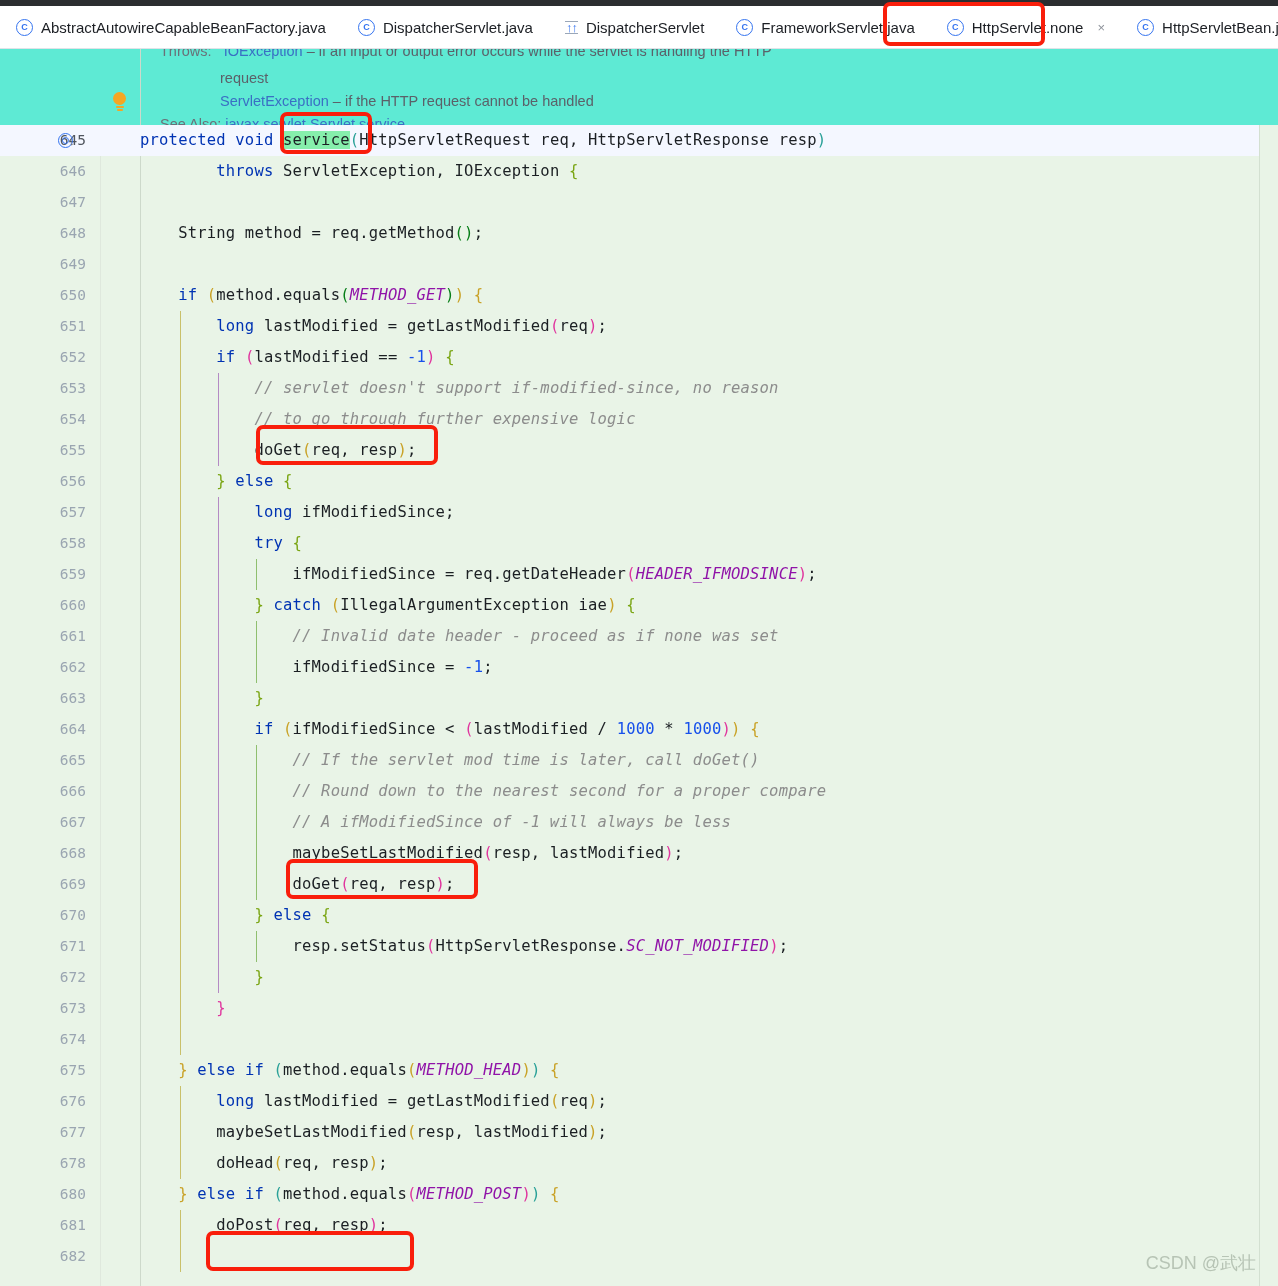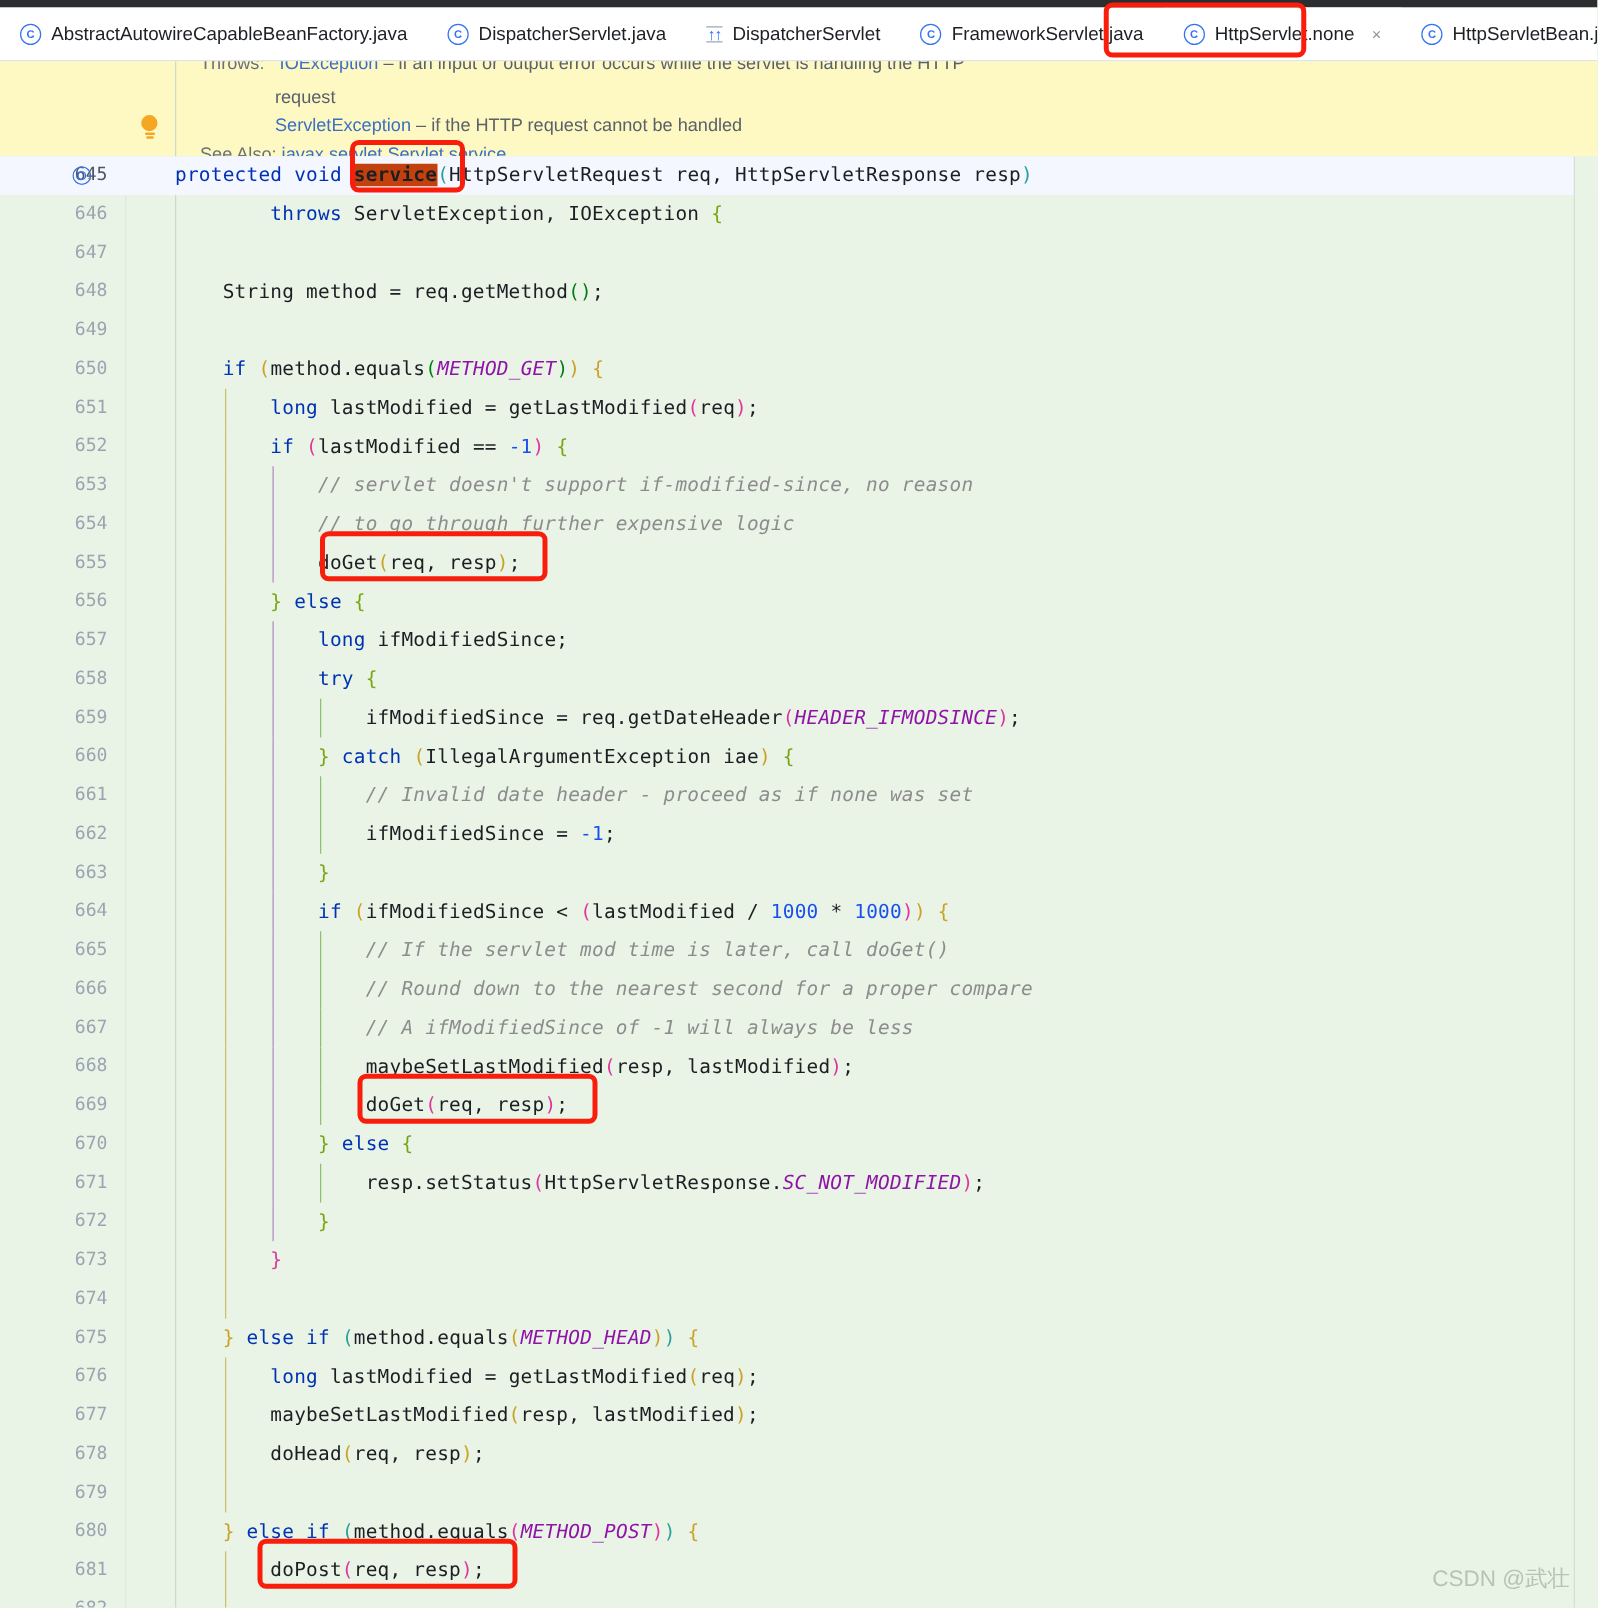--- a/index.html
+++ b/index.html
@@ -27,21 +27,21 @@
          display:inline-flex;align-items:center;justify-content:center;
          font-size:9px;color:#3574f0;font-weight:700;line-height:1;}
   .hicon{color:#3574f0;font-size:13px;border-top:1.5px solid #9aa7b8;
          border-bottom:1.5px solid #9aa7b8;padding:0 1px;line-height:11px;letter-spacing:-1px;}
   .tabclose{color:#8d929a;font-size:13px;margin-left:6px;}
   
   .redbox{position:absolute;border:4px solid #f91e0b;border-radius:7px;
           box-sizing:border-box;pointer-events:none;}
   
   .doczone{
-    position:relative;height:76px;background:#fef9c3;overflow:hidden;
+    position:relative;height:76px;background:#5eead4;overflow:hidden;
     font-family:"Liberation Sans", sans-serif;
   }
   .docgutterline{position:absolute;left:140px;top:0;bottom:0;width:1px;background:#cdd9cb;}
   .bulb{position:absolute;left:113px;top:92px;width:14px;height:18px;}
   .bulb .globe{width:13px;height:13px;background:#f5a623;border-radius:50%;}
   .bulb .base{width:8px;height:2px;background:#f5a623;margin:1px auto 0;border-radius:1px;}
   .bulb .base2{width:6px;height:2px;background:#f5a623;margin:1px auto 0;border-radius:1px;}
   .docline{position:absolute;white-space:pre;font-size:14.5px;color:#5b6169;}
   .kw-blue{color:#3a6fc4;}
   .doclabel{color:#6a7078;}
@@ -72,21 +72,21 @@
   .s{color:#067d17;}        
   .c{color:#8c8c8c;font-style:italic;}   
   .n{color:#1750eb;}        
   .cst{color:#9013a8;font-style:italic;} 
   .p1{color:#c9a227;}       
   .p2{color:#e0359e;}       
   .p3{color:#2aa198;}       
   .br{color:#7aa513;}       
   .brm{color:#e0359e;}      
   .bry{color:#c9a227;}      
-  .sel{background:#c2410c;font-weight:bold;}
+  .sel{background:#86efac;}
   .watermark{position:absolute;right:22px;bottom:12px;color:#b7c4b5;font-size:18px;
              font-family:"Liberation Sans",sans-serif;}
 </style>
 </head>
 <body>
 
 <div class="topstrip"></div>
 
 <div class="tabbar" id="tabbar">
 
@@ -178,21 +178,20 @@
       <div class="row"><span class="lnum">669</span><span class="iguide" style="left: 180px; top: 0px; height: 31px; background: rgb(201, 192, 106);"></span><span class="iguide" style="left: 218px; top: 0px; height: 31px; background: rgb(180, 138, 196);"></span><span class="iguide" style="left: 256px; top: 0px; height: 31px; background: rgb(143, 191, 111);"></span><span class="code">                doGet<span class="p2">(</span>req, resp<span class="p2">)</span>;</span></div>
       <div class="row"><span class="lnum">670</span><span class="iguide" style="left: 180px; top: 0px; height: 31px; background: rgb(201, 192, 106);"></span><span class="iguide" style="left: 218px; top: 0px; height: 31px; background: rgb(180, 138, 196);"></span><span class="code">            <span class="br">}</span> <span class="k">else</span> <span class="br">{</span></span></div>
       <div class="row"><span class="lnum">671</span><span class="iguide" style="left: 180px; top: 0px; height: 31px; background: rgb(201, 192, 106);"></span><span class="iguide" style="left: 218px; top: 0px; height: 31px; background: rgb(180, 138, 196);"></span><span class="iguide" style="left: 256px; top: 0px; height: 31px; background: rgb(143, 191, 111);"></span><span class="code">                resp.setStatus<span class="p2">(</span>HttpServletResponse.<span class="cst">SC_NOT_MODIFIED</span><span class="p2">)</span>;</span></div>
       <div class="row"><span class="lnum">672</span><span class="iguide" style="left: 180px; top: 0px; height: 31px; background: rgb(201, 192, 106);"></span><span class="iguide" style="left: 218px; top: 0px; height: 31px; background: rgb(180, 138, 196);"></span><span class="code">            <span class="br">}</span></span></div>
       <div class="row"><span class="lnum">673</span><span class="iguide" style="left: 180px; top: 0px; height: 31px; background: rgb(201, 192, 106);"></span><span class="code">        <span class="brm">}</span></span></div>
       <div class="row"><span class="lnum">674</span><span class="iguide" style="left: 180px; top: 0px; height: 31px; background: rgb(201, 192, 106);"></span><span class="code"></span></div>
       <div class="row"><span class="lnum">675</span><span class="code">    <span class="bry">}</span> <span class="k">else if</span> <span class="p3">(</span>method.equals<span class="p1">(</span><span class="cst">METHOD_HEAD</span><span class="p1">)</span><span class="p3">)</span> <span class="bry">{</span></span></div>
       <div class="row"><span class="lnum">676</span><span class="iguide" style="left: 180px; top: 0px; height: 31px; background: rgb(201, 192, 106);"></span><span class="code">        <span class="k">long</span> lastModified = getLastModified<span class="p1">(</span>req<span class="p1">)</span>;</span></div>
       <div class="row"><span class="lnum">677</span><span class="iguide" style="left: 180px; top: 0px; height: 31px; background: rgb(201, 192, 106);"></span><span class="code">        maybeSetLastModified<span class="p1">(</span>resp, lastModified<span class="p1">)</span>;</span></div>
       <div class="row"><span class="lnum">678</span><span class="iguide" style="left: 180px; top: 0px; height: 31px; background: rgb(201, 192, 106);"></span><span class="code">        doHead<span class="p1">(</span>req, resp<span class="p1">)</span>;</span></div>
-      <div class="row"><span class="lnum">679</span><span class="iguide" style="left: 180px; top: 0px; height: 31px; background: rgb(201, 192, 106);"></span><span class="code"></span></div>
       <div class="row"><span class="lnum">680</span><span class="code">    <span class="bry">}</span> <span class="k">else if</span> <span class="p3">(</span>method.equals<span class="p2">(</span><span class="cst">METHOD_POST</span><span class="p2">)</span><span class="p3">)</span> <span class="bry">{</span></span></div>
       <div class="row"><span class="lnum">681</span><span class="iguide" style="left: 180px; top: 0px; height: 31px; background: rgb(201, 192, 106);"></span><span class="code">        doPost<span class="p2">(</span>req, resp<span class="p2">)</span>;</span></div>
       <div class="row"><span class="lnum">682</span><span class="iguide" style="left: 180px; top: 0px; height: 31px; background: rgb(201, 192, 106);"></span><span class="code"></span></div>
     </div>
   <div class="rightgutter"></div>
   <div class="rightrule"></div>
   <div class="watermark">CSDN @武壮</div>
 </div>
 
 <div class="redbox" style="left: 883px; top: 2px; width: 162px; height: 44px; border-color: rgb(249, 30, 11);"></div>

